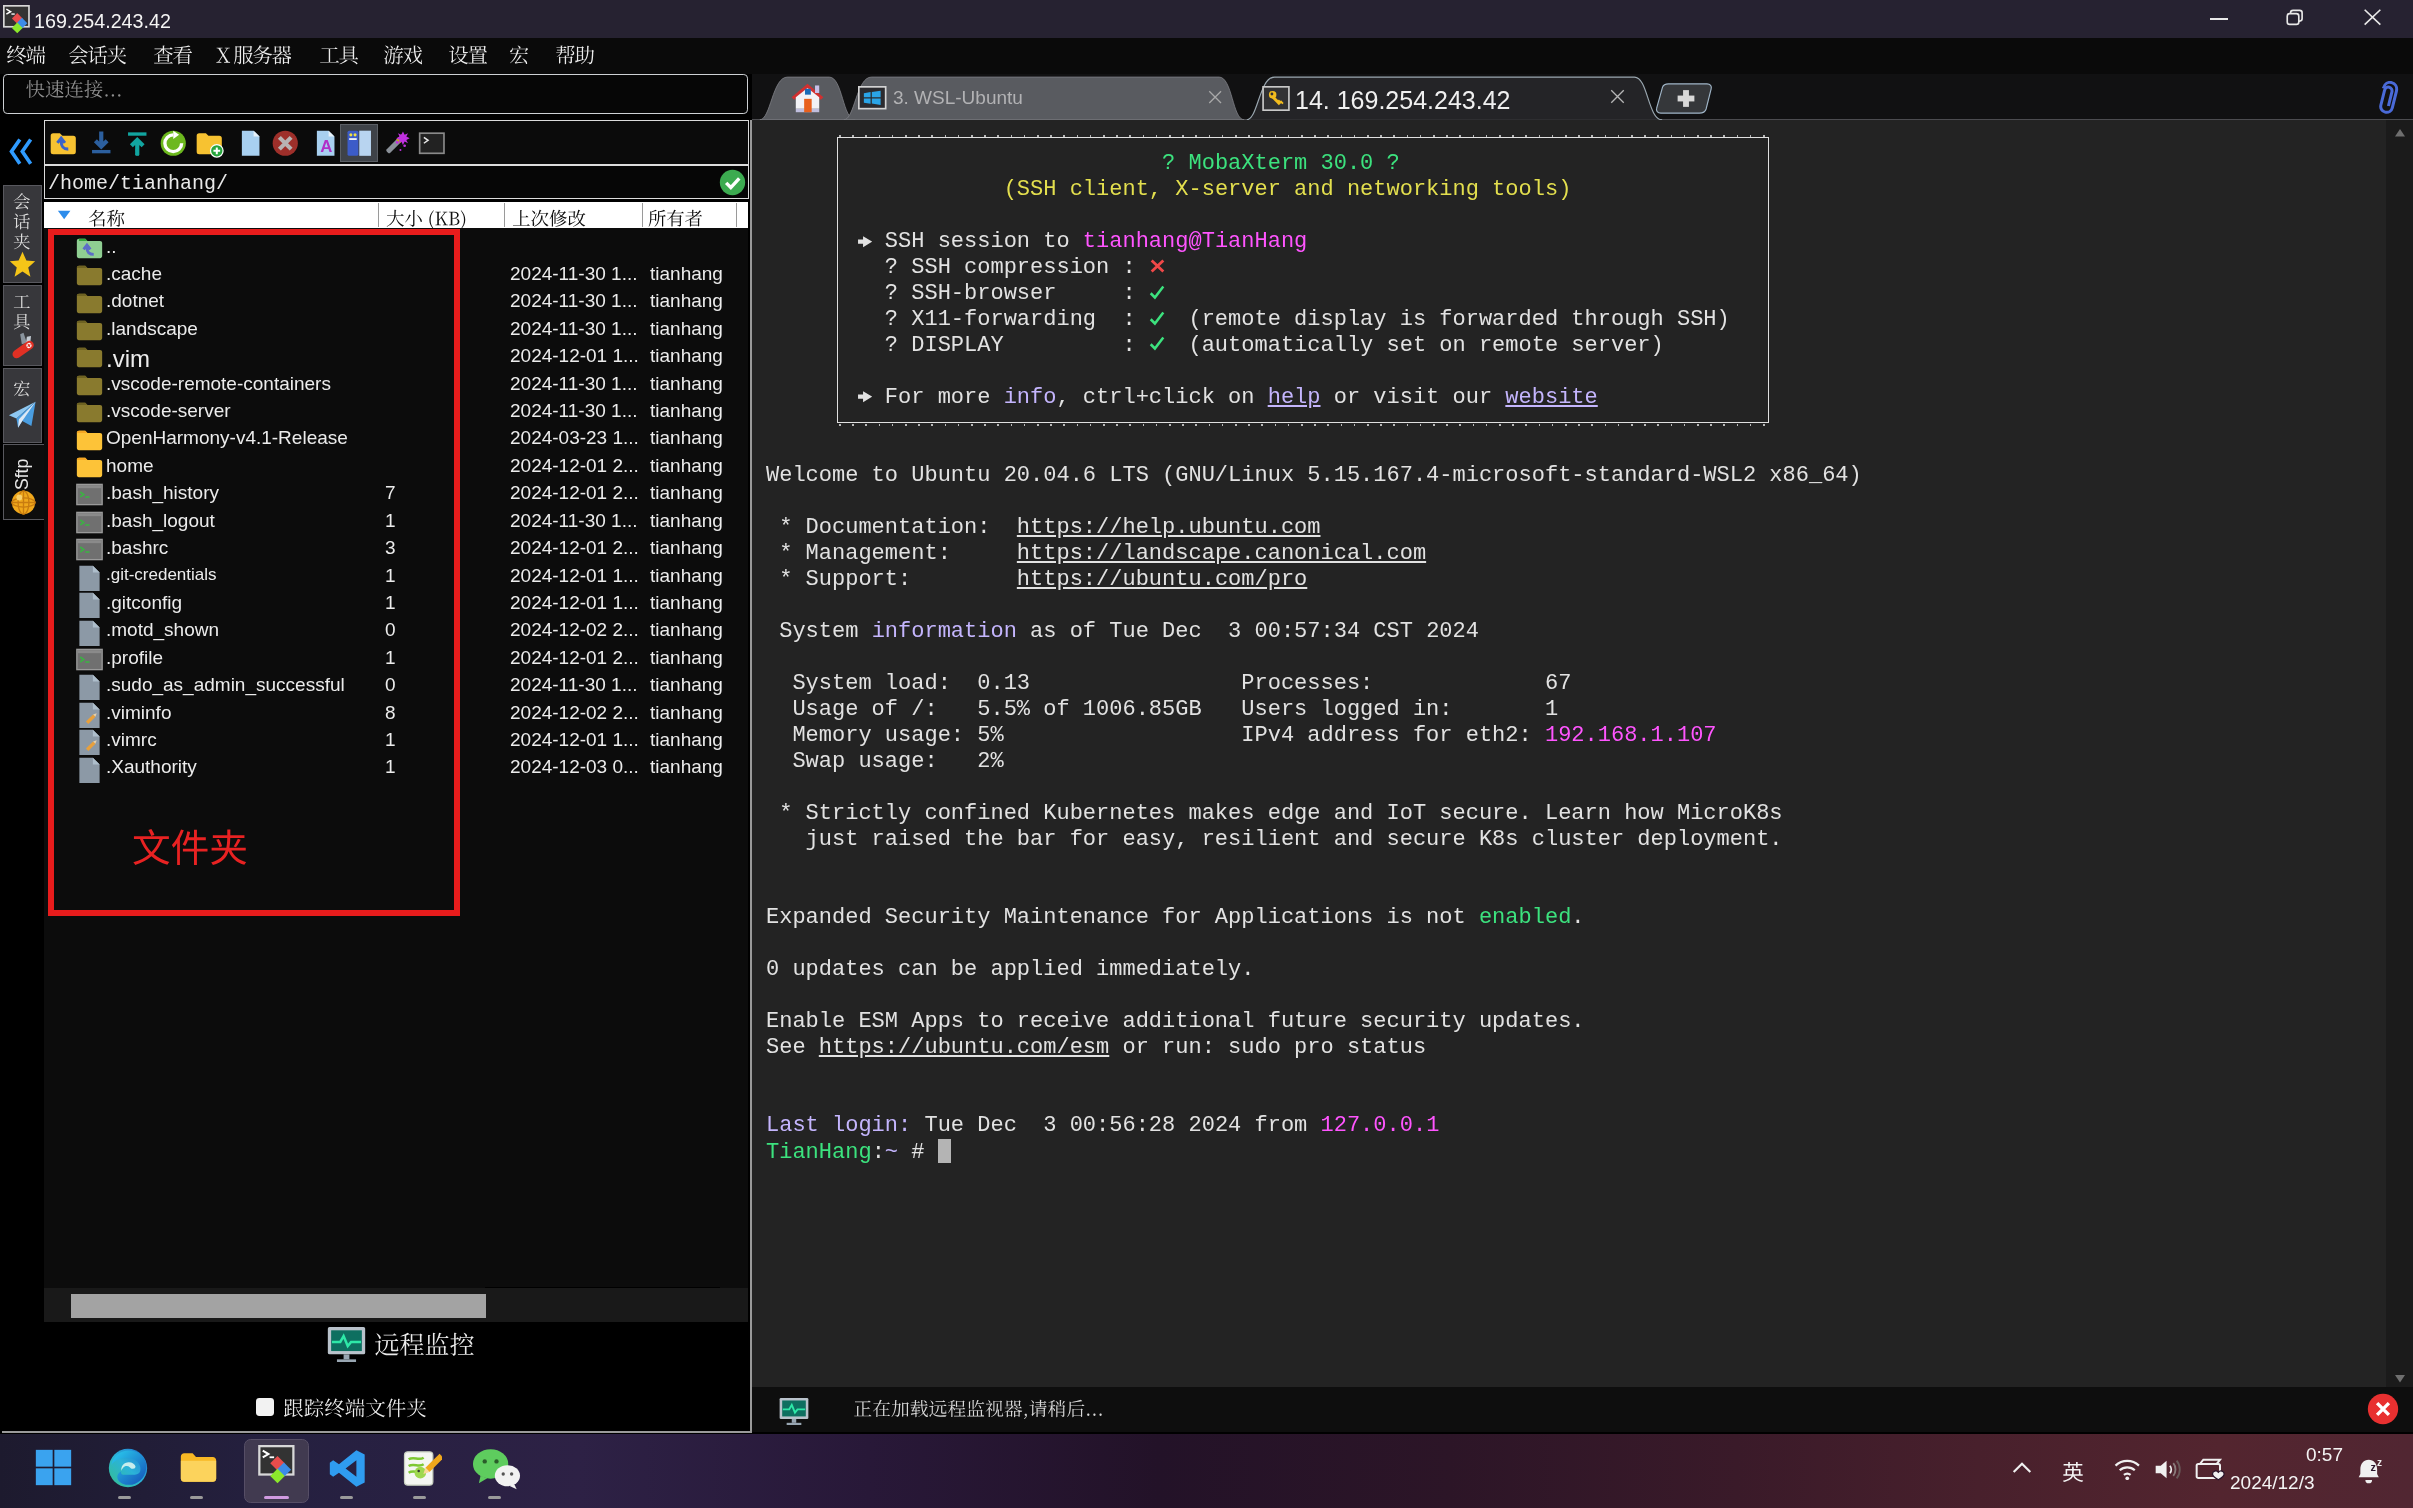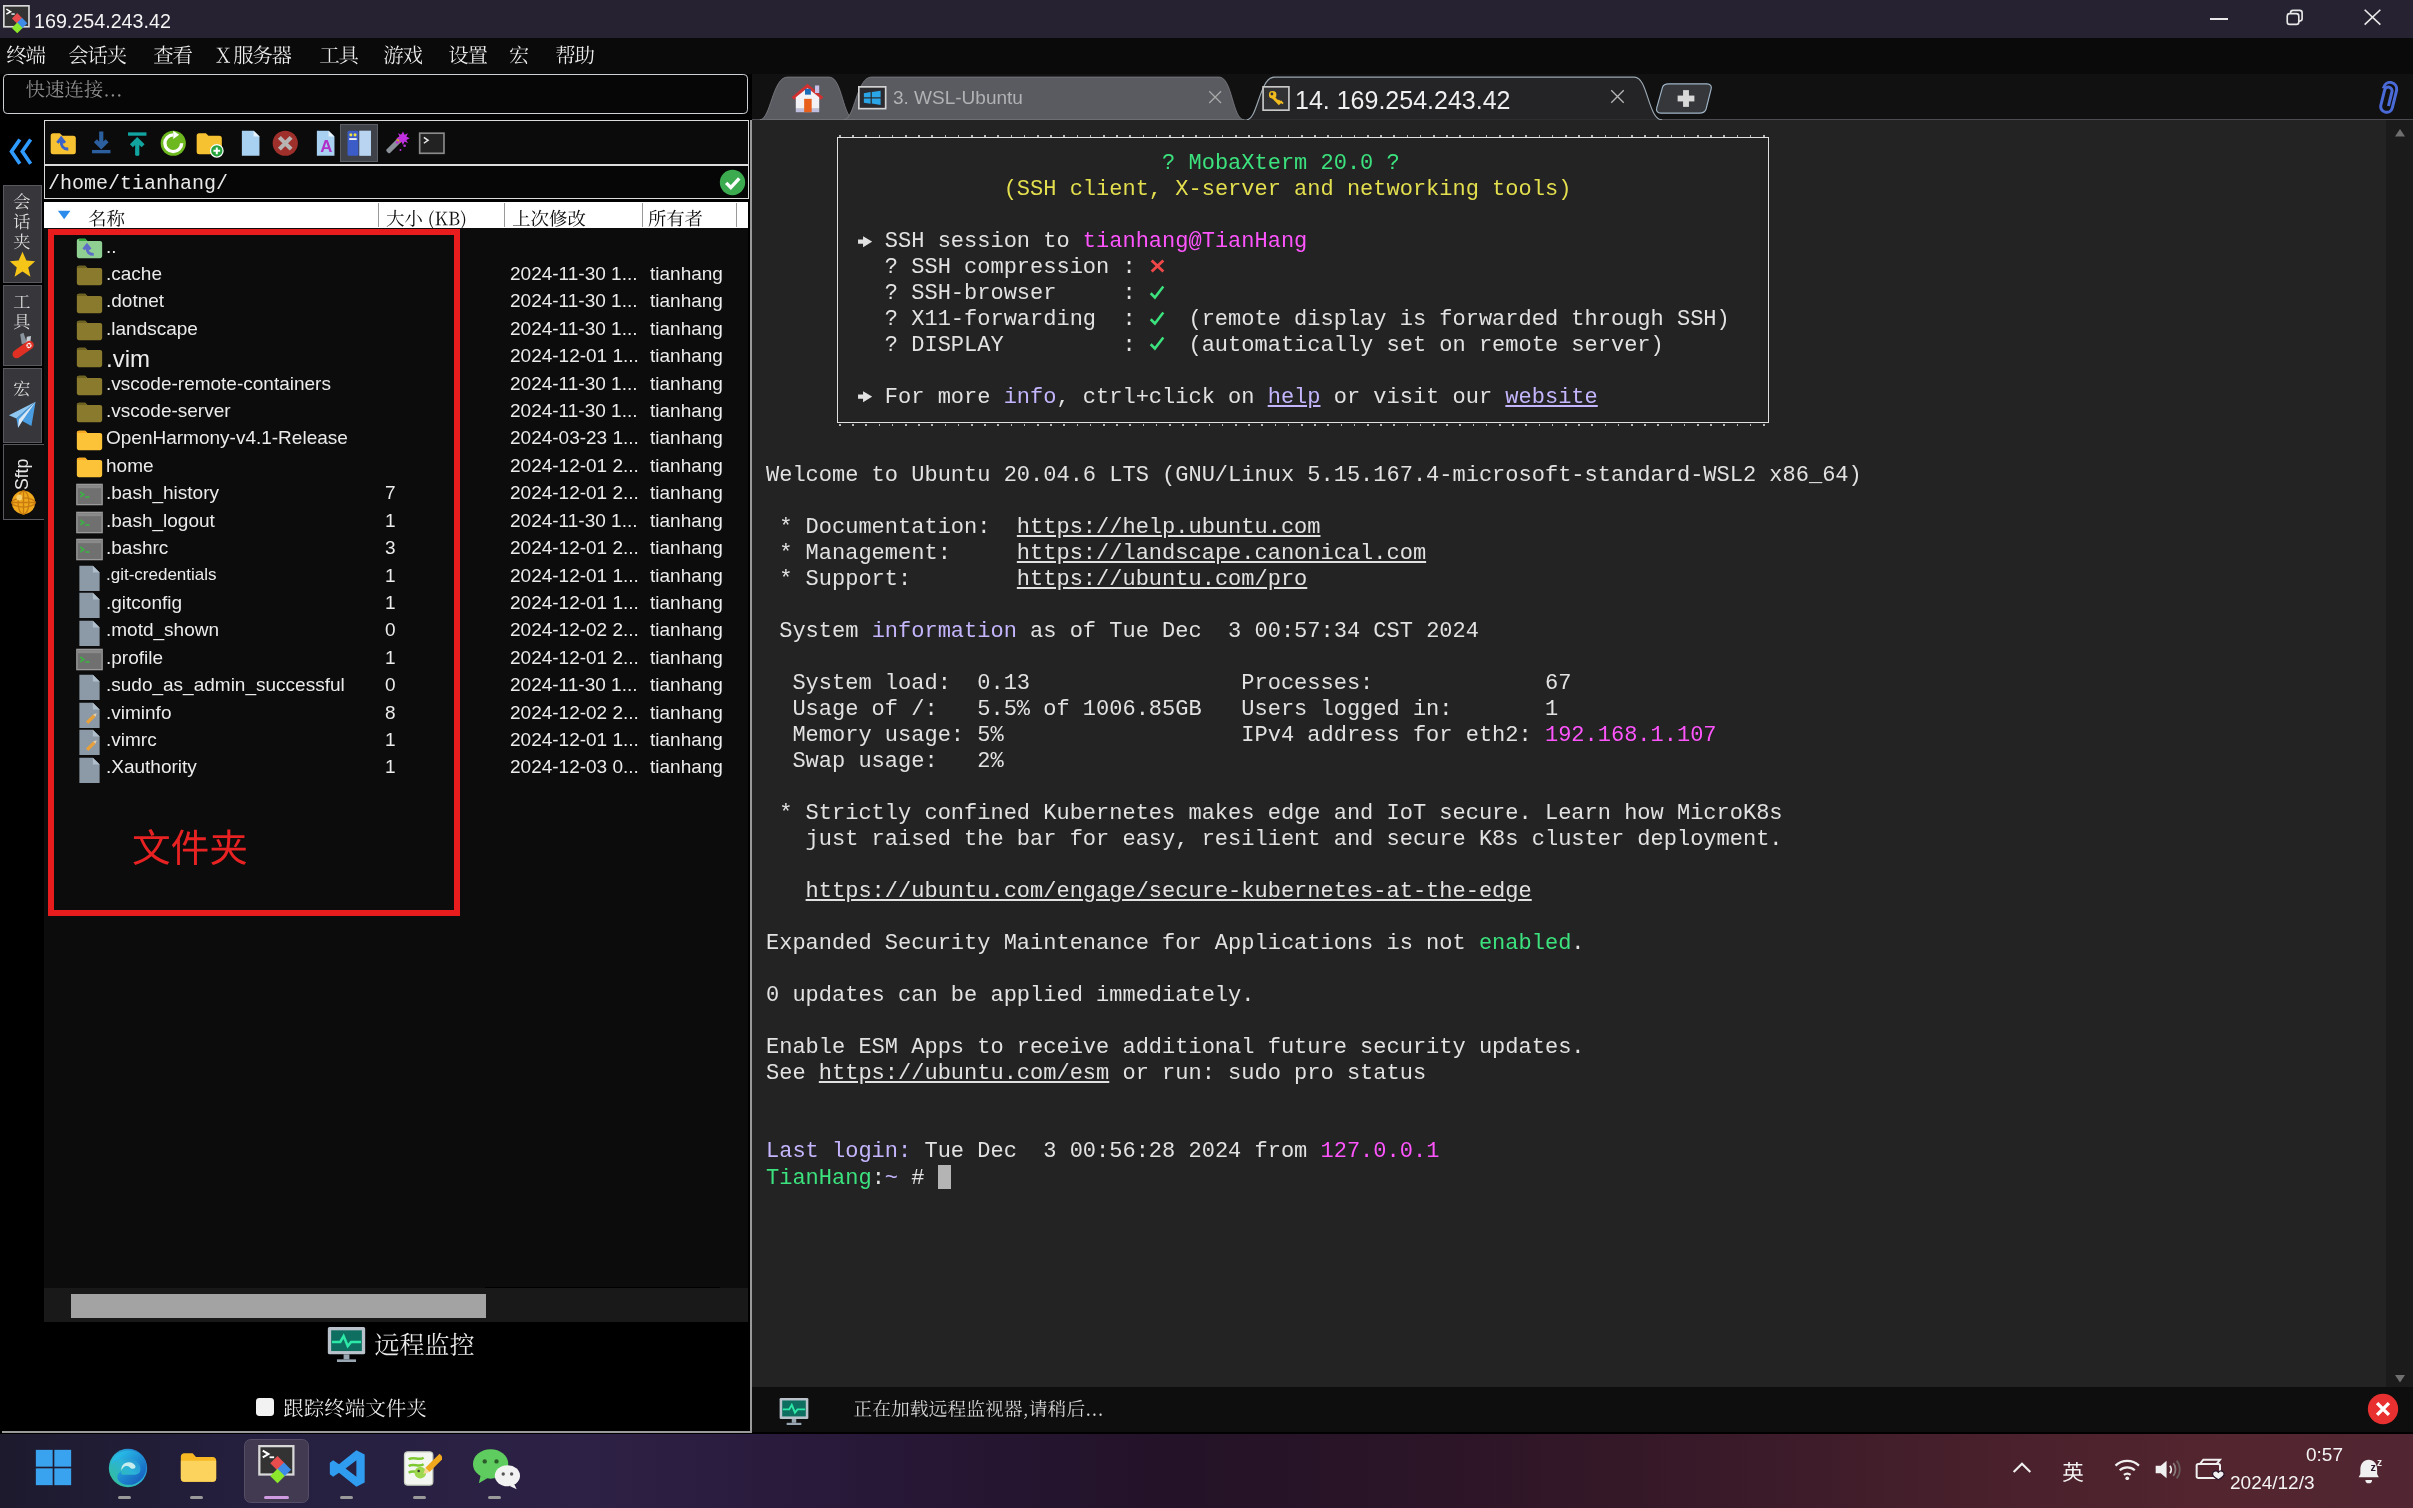--- a/index.html
+++ b/index.html
@@ -448,21 +448,21 @@
 <div class="ab" style="left:2386px;top:120px;width:28px;height:1268px;background:#1b1b1b"></div>
 <svg class="ab" style="left:2395px;top:129px" width="10" height="7.5" viewBox="0 0 12 9">
     <path d="M6 0 L12 9 H0 Z" fill="#6f6f6f"></path>
   </svg>
 <svg class="ab" style="left:2395px;top:1375px" width="10" height="7.5" viewBox="0 0 12 9">
     <path d="M6 9 L12 0 H0 Z" fill="#6f6f6f"></path>
   </svg>
 <div class="ab" style="left:837px;top:137px;width:932px;height:286px;border:1.7px solid #e0e0e0"></div>
 <div class="ab" style="left:839px;top:135px;width:929px;height:1.7px;background:repeating-linear-gradient(90deg,#b8b8b8 0 1.7px,transparent 1.7px 13.2px)"></div>
 <div class="ab" style="left:839px;top:424px;width:929px;height:1.7px;background:repeating-linear-gradient(90deg,#b8b8b8 0 1.7px,transparent 1.7px 13.2px)"></div>
-<pre class="ab" style="left:766px;top:151px">                              <span class="g">? MobaXterm 20.0 ?</span>
+<pre class="ab" style="left:766px;top:151px">                              <span class="g">? MobaXterm 30.0 ?</span>
                   <span class="y">(SSH client, X-server and networking tools)</span>
 
          SSH session to <span class="m">tianhang@TianHang</span>
          ? SSH compression : 
          ? SSH-browser     : 
          ? X11-forwarding  :    (remote display is forwarded through SSH)
          ? DISPLAY         :    (automatically set on remote server)
 
          For more <span class="c">info</span>, ctrl+click on <span class="c u">help</span> or visit our <span class="c u">website</span>
 
@@ -476,21 +476,20 @@
  System <span class="c">information</span> as of Tue Dec  3 00:57:34 CST 2024
 
   System load:  0.13                Processes:             67
   Usage of /:   5.5% of 1006.85GB   Users logged in:       1
   Memory usage: 5%                  IPv4 address for eth2: <span class="m">192.168.1.107</span>
   Swap usage:   2%
 
  * Strictly confined Kubernetes makes edge and IoT secure. Learn how MicroK8s
    just raised the bar for easy, resilient and secure K8s cluster deployment.
 
-   <span class="u">https://ubuntu.com/engage/secure-kubernetes-at-the-edge</span>
 
 Expanded Security Maintenance for Applications is not <span class="g">enabled</span>.
 
 0 updates can be applied immediately.
 
 Enable ESM Apps to receive additional future security updates.
 See <span class="u">https://ubuntu.com/esm</span> or run: sudo pro status
 
 
 <span class="c">Last login:</span> Tue Dec  3 00:56:28 2024 from <span class="m">127.0.0.1</span>

